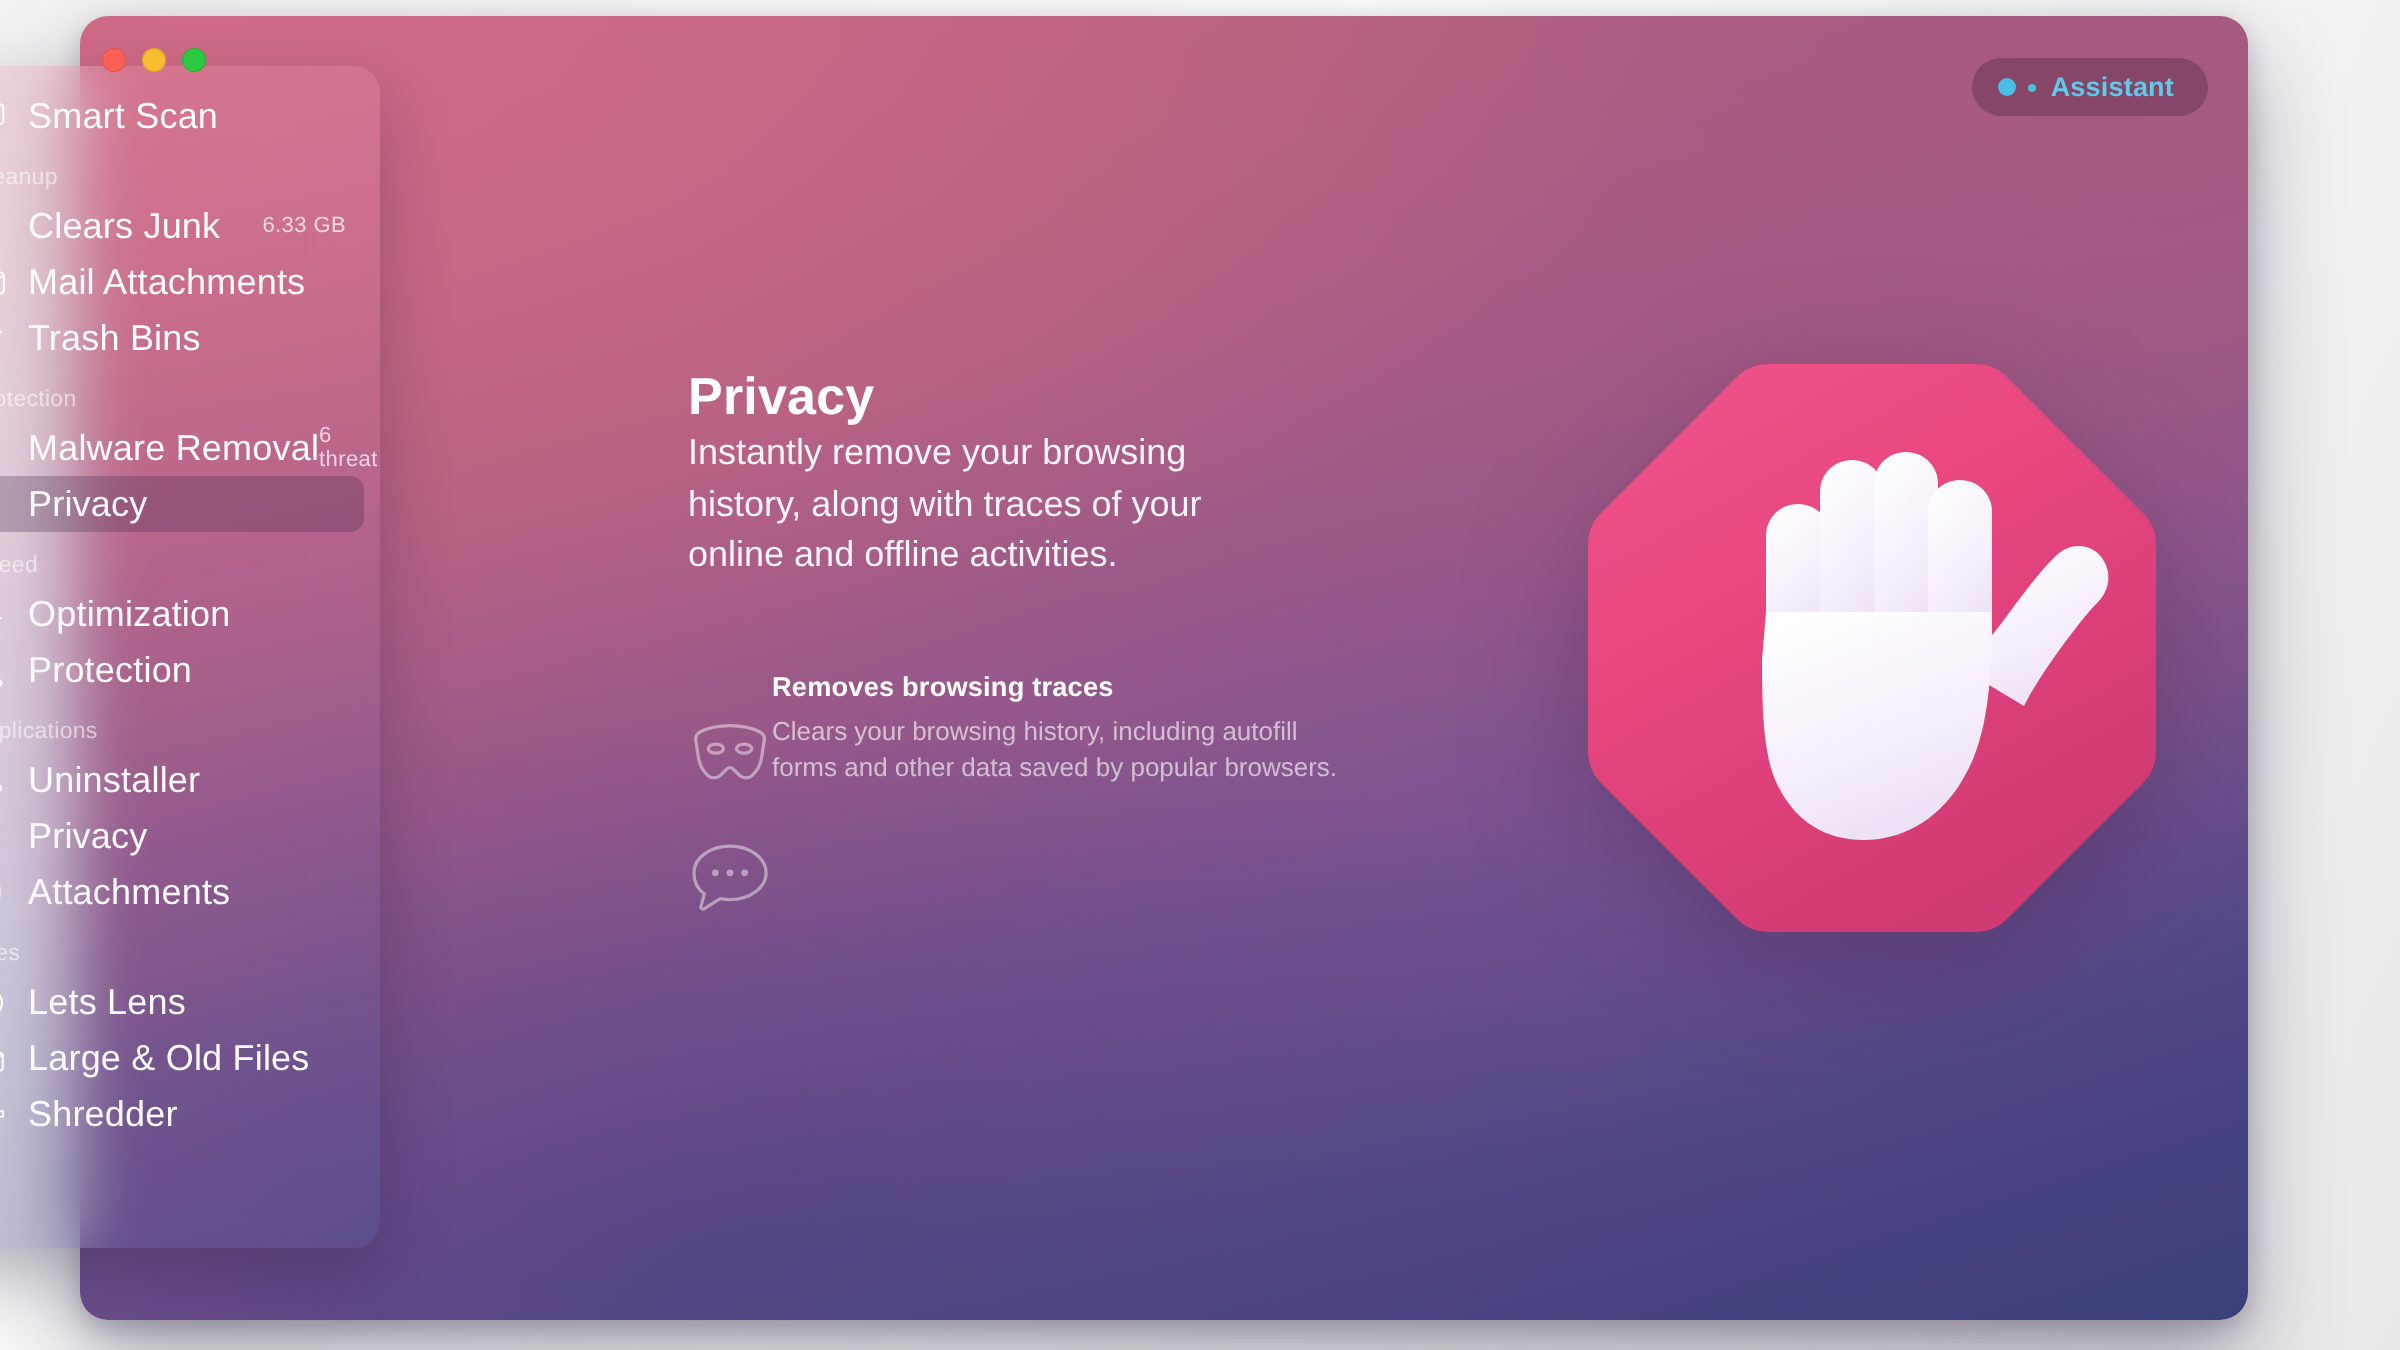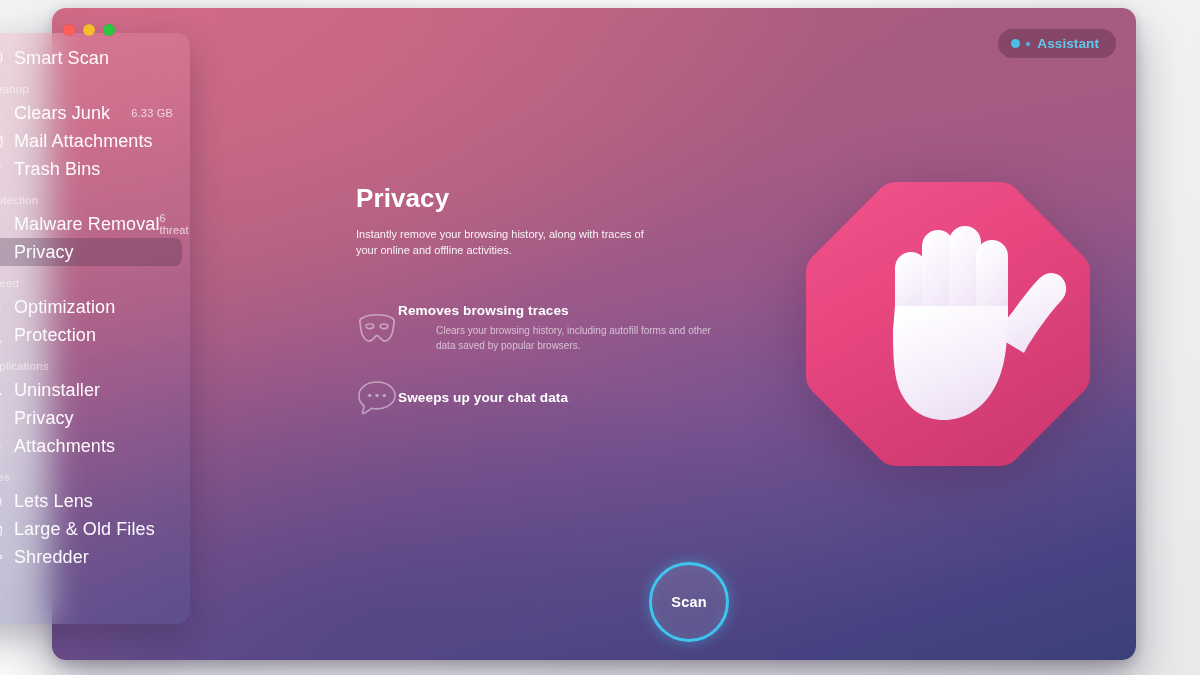--- a/index.html
+++ b/index.html
@@ -5,21 +5,21 @@
   * { margin:0; padding:0; box-sizing:border-box; }
   html,body { width:1200px; height:675px; overflow:hidden; }
   body {
     font-family:"Liberation Sans", sans-serif;
     background:linear-gradient(115deg,#f2f2f2 0%,#ffffff 45%,#e9e9ea 100%);
     position:relative;
   }
 
   
   #app-window{
-    position:absolute; left:52px; top:8px; width:1084px; height:652px;
+    position:absolute; left:40px; top:8px; width:1084px; height:652px;
     border-radius:14px; overflow:hidden;
     box-shadow:0 22px 46px rgba(40,30,60,.38), 0 4px 12px rgba(40,30,60,.22);
     background:
       radial-gradient(115% 95% at 6% 0%,  rgba(209,107,135,.95) 0%, rgba(209,107,135,0) 58%),
       radial-gradient(120% 100% at 100% 2%, rgba(166,90,128,.92) 0%, rgba(166,90,128,0) 62%),
       linear-gradient(162deg,
         #c3677f 0%,
         #bb6481 16%,
         #ac5e82 32%,
         #97588a 48%,
@@ -84,32 +84,32 @@
     font-size:11.5px; color:rgba(255,255,255,.56);
     padding:0 0 0 17px; margin:11px 0 4px; letter-spacing:.15px;
   }
 
   
   #main{ position:absolute; left:190px; top:0; right:0; bottom:0; z-index:8; }
 
   #content-block{ position:absolute; left:114px; top:175px; width:360px; }
   #page-title{ font-size:26px; font-weight:700; color:#ffffff; letter-spacing:.1px; }
   #page-subtitle{
-    margin-top:13px; font-size:11px; line-height:1.42;
+    font-size:18px; line-height:1.42;
     color:rgba(255,255,255,.93); max-width:305px;
   }
 
   #feature-list{ margin-top:45px; display:flex; flex-direction:column; gap:24px; }
-  .feature-row{ display:flex; align-items:center; }
+  .feature-row{ display:flex; align-items:flex-end; }
   .feature-ico{ width:42px; flex:none; margin-top:2px; display:flex; justify-content:flex-start; }
   .feature-text{ flex:1; }
   .feature-title{ font-size:13.6px; font-weight:700; color:#ffffff; letter-spacing:.1px; }
   .feature-desc{
-    margin-top:6px; font-size:10px; line-height:1.45;
-    color:rgba(255,255,255,.62); max-width:285px;margin-left:38px;
+    margin-top:6px; font-size:13px; line-height:1.45;
+    color:rgba(255,255,255,.62); max-width:285px;
   }
 
   
   #hero-graphic{
     position:absolute; left:558px; top:168px; width:296px; height:296px;
   }
   #hero-graphic svg{ display:block; width:100%; height:100%;
     filter:drop-shadow(0 14px 30px rgba(70,20,55,.30)); }
 
   
@@ -164,21 +164,20 @@
           <div class="feature-row">
             <div class="feature-ico">
               <svg width="42" height="38" viewBox="0 0 44 40" fill="none" stroke="rgba(255,255,255,.45)" stroke-width="1.7" stroke-linejoin="round">
                 <path d="M22 3.2c10.5 0 19 6.3 19 14.1 0 7.8-8.5 14.1-19 14.1-1.8 0-3.6-.2-5.2-.6l-8.5 5.4c-.8.5-1.8-.2-1.6-1.1l1.8-6.7C4.6 25.6 3 21.9 3 17.3 3 9.5 11.5 3.2 22 3.2Z"></path>
                 <circle cx="14.3" cy="17.3" r="1.8" fill="rgba(255,255,255,.45)" stroke="none"></circle>
                 <circle cx="22" cy="17.3" r="1.8" fill="rgba(255,255,255,.45)" stroke="none"></circle>
                 <circle cx="29.7" cy="17.3" r="1.8" fill="rgba(255,255,255,.45)" stroke="none"></circle>
               </svg>
             </div>
             <div class="feature-text">
-              <div class="feature-title">Sweeps up your chat data</div>
             </div>
           </div>
         </div>
     </div>
 
     <div id="hero-graphic">
       <svg viewBox="0 0 296 296" xmlns="http://www.w3.org/2000/svg">
         <defs>
           <linearGradient id="octg" x1="0" y1="0" x2="0.55" y2="1">
             <stop offset="0%" stop-color="#f0548c"></stop>
@@ -216,23 +215,20 @@
           <path d="M 95 130
                    h 113
                    c 0 40 -3 66 -16 86
                    c -12 19 -30 28 -48 28
                    c -19 0 -34 -9 -43 -27
                    c -7 -14 -8 -35 -8 -63 z"></path>
         </g>
       </svg>
     </div>
 
-    <div id="scan-button">
-      <span id="scan-label">Scan</span>
-    </div>
   </div>
 </div>
 
 <div id="sidebar">
     <div class="nav-item">
       <span class="nav-ico">
         <svg width="19" height="19" viewBox="0 0 24 24" fill="none" stroke="rgba(255,255,255,.9)" stroke-width="1.35" stroke-linecap="round" stroke-linejoin="round">
           <rect x="3" y="4" width="18" height="12.5" rx="2.2"></rect>
           <path d="M9 20h6M12 16.5V20"></path>
           <path d="M7.5 13l4-4 3 2.2 2-1.6"></path>

